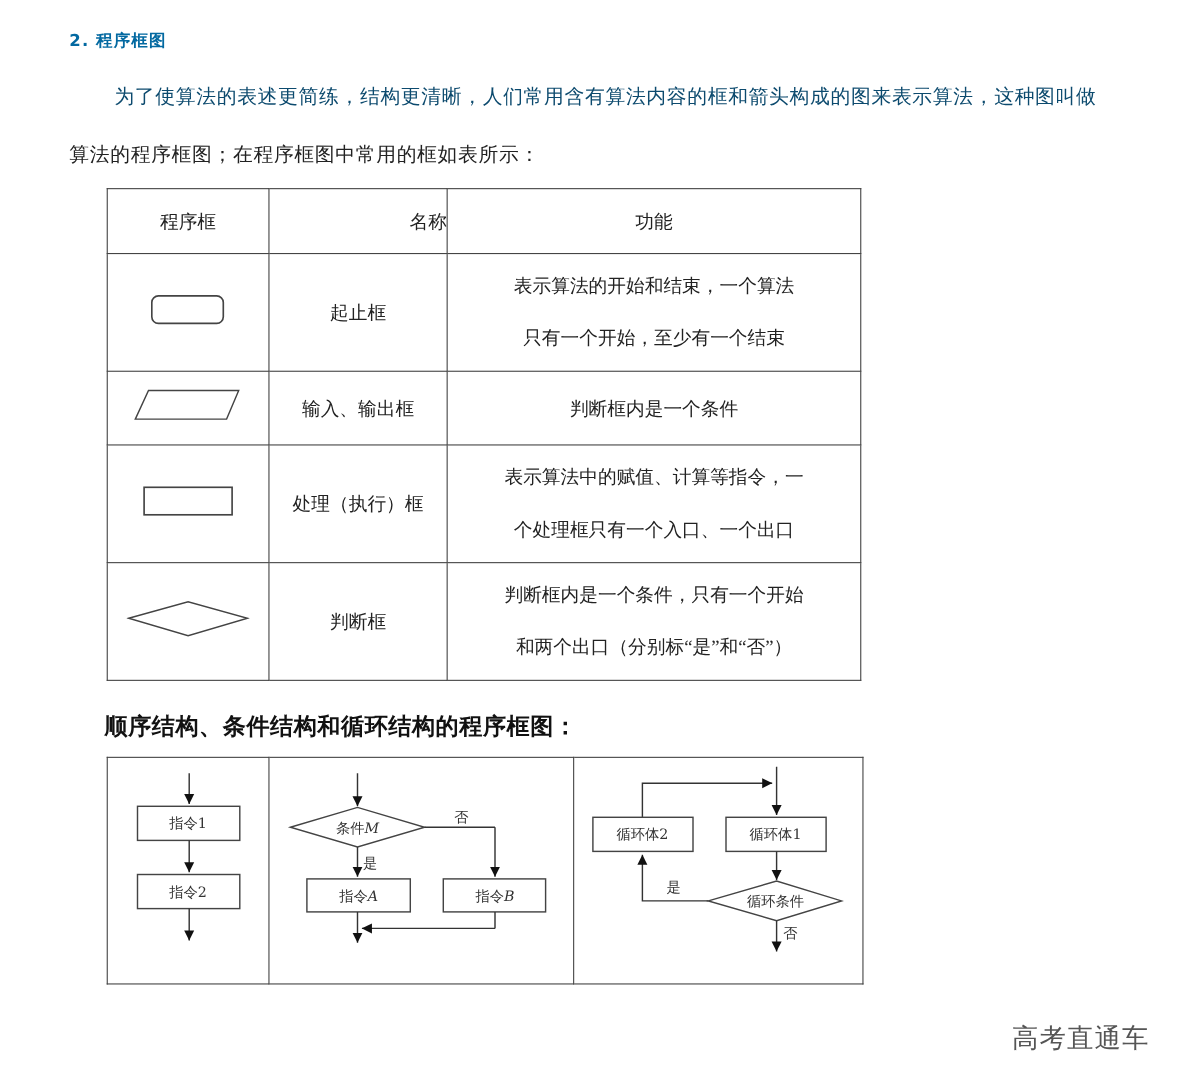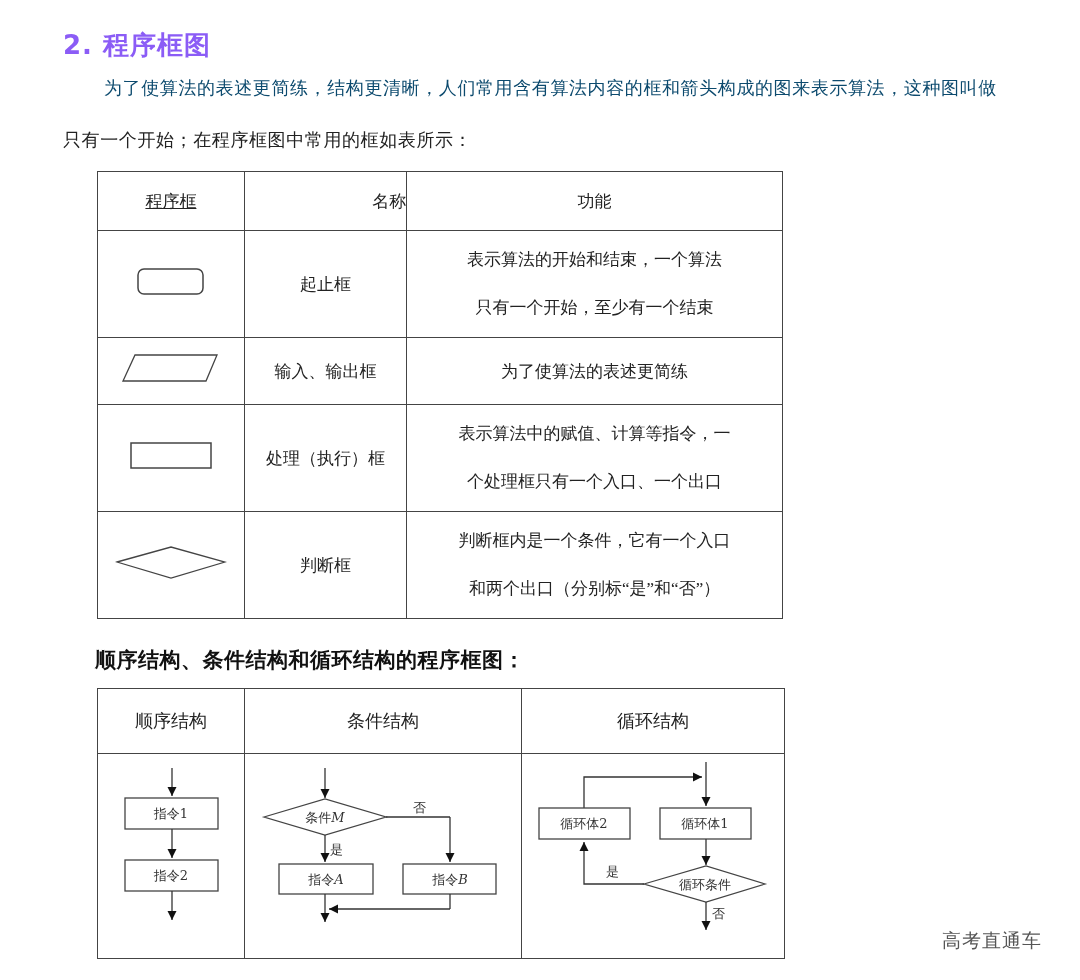--- a/index.html
+++ b/index.html
@@ -1,40 +1,40 @@
 <!DOCTYPE html>
 <html><head>
 <meta charset="utf-8">
 <style>
   html, body { margin:0; padding:0; background:#ffffff; }
   body { width:1080px; height:980px; position:relative; overflow:hidden;
          font-family:"DejaVu Sans", "Liberation Sans", sans-serif; color:#222; }
-  .heading { position:absolute; left:63px; top:28px; font-size:26px; font-weight:bold; color:#8b5cf6; letter-spacing:1px; }
+  .heading { position:absolute; left:63px; top:28px; font-size:15px; font-weight:bold; color:#0369a1; letter-spacing:1px; }
   .para1 { position:absolute; left:104px; top:76px; font-size:18px; color:#0c4a6e; white-space:nowrap; letter-spacing:0.6px; }
   .para2 { position:absolute; left:63px; top:128px; font-size:18px; color:#222; white-space:nowrap; letter-spacing:0.6px; }
   table { border-collapse:collapse; position:absolute; }
   td, th { border:1.5px solid #444; text-align:center; font-weight:normal; font-size:17px; color:#222; padding:0; }
   .t1 { left:97px; top:171px; width:686px; }
   .t1 th { height:58px; }
-  .t1 .c1 { width:146px;text-decoration:underline; } .t1 .c2 { width:162px;text-align:right; } .t1 .c3 { width:376px;font-family:Liberation Serif, serif; }
+  .t1 .c1 { width:146px; } .t1 .c2 { width:162px;text-align:right; } .t1 .c3 { width:376px;font-family:Liberation Serif, serif; }
   .t1 .fn { line-height:48px; font-size:17px;font-family:Liberation Serif, serif; }
   .subheading { position:absolute; left:95px; top:646px; font-size:21px; font-weight:bold; color:#111; letter-spacing:0.5px; }
   .t2 { left:97px; top:688px; width:686px; }
   .t2 th { height:64px; font-size:18px; }
   .t2 td { height:200px; vertical-align:top; }
   .t2 .d1 { width:146px; } .t2 .d2 { width:276px; } .t2 .d3 { width:262px; }
-  .watermark { position:absolute; left:942px; top:928px; font-size:19px; color:#555; letter-spacing:1px; }
+  .watermark { position:absolute; left:920px; top:928px; font-size:24px; color:#555; letter-spacing:1px; }
   svg text { font-family:"DejaVu Serif", "Liberation Serif", serif; font-size:13px; fill:#333; }
 </style>
 </head>
 <body>
 
 <div class="heading">2. 程序框图</div>
 <div class="para1">为了使算法的表述更简练，结构更清晰，人们常用含有算法内容的框和箭头构成的图来表示算法，这种图叫做</div>
-<div class="para2">只有一个开始；在程序框图中常用的框如表所示：</div>
+<div class="para2">算法的程序框图；在程序框图中常用的框如表所示：</div>
 
 <table class="t1">
   <tbody>
       <tr>
     <th class="c1">程序框</th>
     <th class="c2">名称</th>
     <th class="c3">功能</th>
   </tr>
   <tr style="height:107px;">
     <td>
@@ -48,21 +48,21 @@
       <div>只有一个开始，至少有一个结束</div>
     </td>
   </tr>
   <tr style="height:67px;">
     <td>
       <svg width="100" height="32">
             <polygon points="12,28 2,28 2,28 14,2 96,2 85,28" fill="none" stroke="#444" stroke-width="1.3"></polygon>
           </svg>
     </td>
     <td>输入、输出框</td>
-    <td>为了使算法的表述更简练</td>
+    <td>判断框内是一个条件</td>
   </tr>
   <tr style="height:107px;">
     <td>
       <svg width="84" height="30">
             <rect x="2" y="2" width="80" height="25" fill="none" stroke="#444" stroke-width="1.5"></rect>
           </svg>
     </td>
     <td>处理（执行）框</td>
     <td class="fn">
       <div>表示算法中的赋值、计算等指令，一</div>
@@ -70,36 +70,31 @@
     </td>
   </tr>
   <tr style="height:107px;">
     <td>
       <svg width="112" height="36">
             <polygon points="2,17 56,2 110,17 56,33" fill="none" stroke="#444" stroke-width="1.3"></polygon>
           </svg>
     </td>
     <td>判断框</td>
     <td class="fn">
-      <div>判断框内是一个条件，它有一个入口</div>
+      <div>判断框内是一个条件，只有一个开始</div>
       <div>和两个出口（分别标“是”和“否”）</div>
     </td>
   </tr>
 </tbody>
   </table>
 
 <div class="subheading">顺序结构、条件结构和循环结构的程序框图：</div>
 
 <table class="t2">
   <tbody>
-      <tr>
-    <th class="d1">顺序结构</th>
-    <th class="d2">条件结构</th>
-    <th class="d3">循环结构</th>
-  </tr>
   <tr>
     <td>
       <svg width="146" height="200">
         <defs>
               <marker id="ah" viewBox="0 0 10 10" refX="10" refY="5" markerWidth="7" markerHeight="9" orient="auto">
                 <path d="M0,0 L10,5 L0,10 z" fill="#111"></path>
               </marker>
             </defs>
         <line x1="74" y1="14" x2="74" y2="42" stroke="#333" stroke-width="1.3" marker-end="url(#ah)"></line>
         <rect x="27" y="44" width="93" height="31" fill="none" stroke="#444" stroke-width="1.3"></rect>

